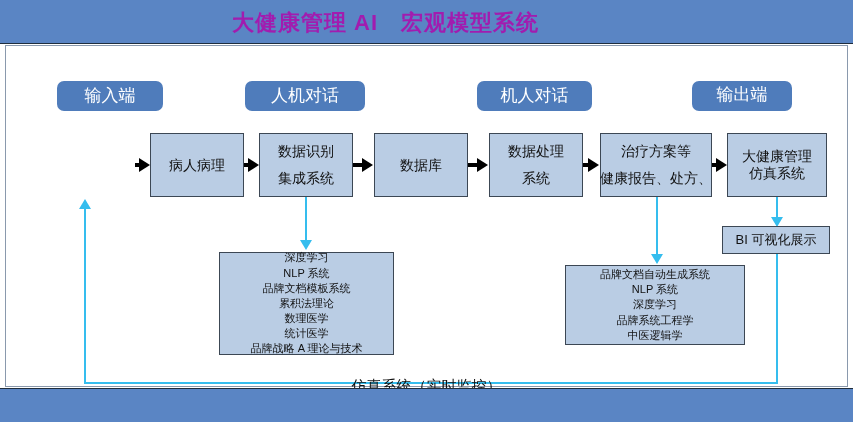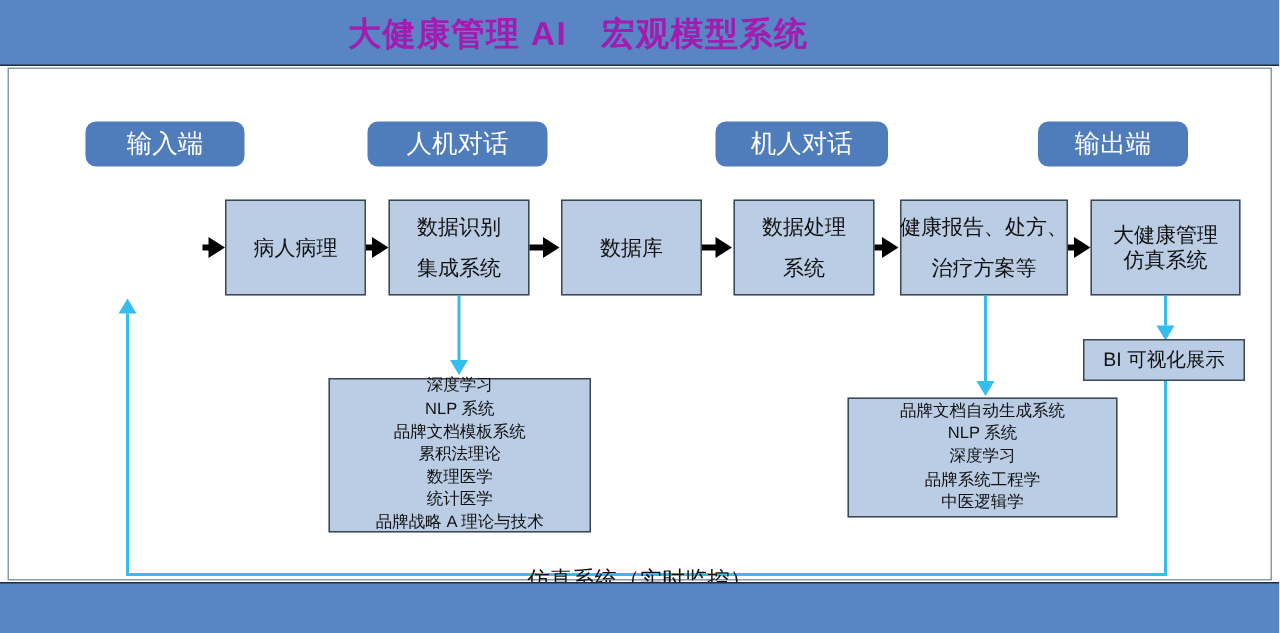--- a/index.html
+++ b/index.html
@@ -176,21 +176,21 @@
 <div id="page">
 
   <div id="header-band" class="band"></div>
   <div id="header-title">大健康管理 AI　宏观模型系统</div>
 
   <div id="canvas"></div>
 
   <div class="pill" style="left:57px; top:81px; width:106px;">输入端</div>
   <div class="pill" style="left:245px; top:81px; width:120px;">人机对话</div>
   <div class="pill" style="left:477px; top:81px; width:115px;">机人对话</div>
-  <div class="pill" style="left:692px; top:81px; width:100px;">输出端</div>
+  <div class="pill" style="left:692px; top:81px; width:100px;font-family:Liberation Mono, monospace;">输出端</div>
 
 
   <div class="node" style="left:150px; top:133px; width:94px; height:64px;">
     <span class="line">病人病理</span>
   </div>
 
   <div class="node" style="left:259px; top:133px; width:94px; height:64px;">
     <span class="line">数据识别</span>
     <span class="line">集成系统</span>
   </div>
@@ -198,22 +198,22 @@
   <div class="node" style="left:374px; top:133px; width:94px; height:64px;">
     <span class="line">数据库</span>
   </div>
 
   <div class="node" style="left:489px; top:133px; width:94px; height:64px;">
     <span class="line">数据处理</span>
     <span class="line">系统</span>
   </div>
 
   <div class="node" style="left:600px; top:133px; width:112px; height:64px;">
+    <span class="line">治疗方案等</span>
     <span class="line">健康报告、处方、</span>
-    <span class="line">治疗方案等</span>
   </div>
 
   <div class="node tight" style="left:727px; top:133px; width:100px; height:64px;">
     <span class="line">大健康管理</span>
     <span class="line">仿真系统</span>
   </div>
 
   <div class="arrow-stub" style="left:135px; top:163px; width:5px;"></div>
   <div class="arrow-black" style="left:139px; top:158px;"></div>
 

